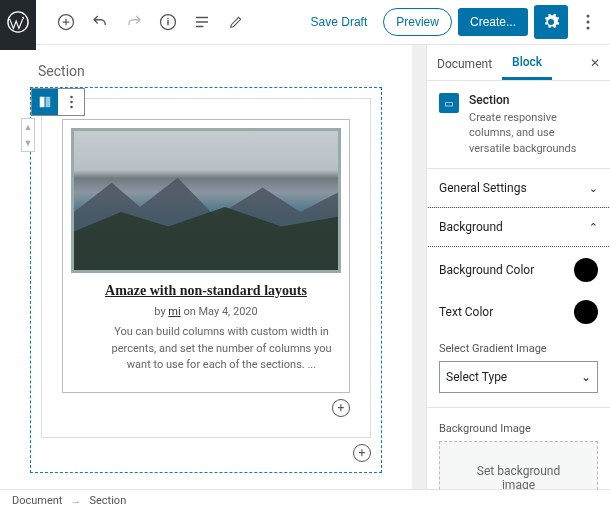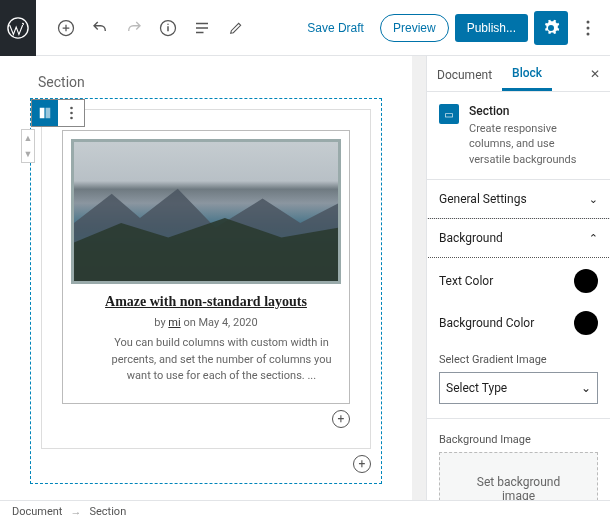--- a/index.html
+++ b/index.html
@@ -1,17 +1,17 @@
 <!DOCTYPE html>
 <html><head>
 <meta charset="utf-8">
 <style>
 * { box-sizing: border-box; margin: 0; padding: 0; }
 body { font-family: -apple-system, BlinkMacSystemFont, "Segoe UI", Roboto, sans-serif; font-size: 13px; color: #1e1e1e; width: 610px; height: 521px; overflow: hidden; background: #fff; }
-.topbar { height: 56px; display: flex; align-items: center; border-bottom: 1px solid #e2e4e7; padding: 0 8px; gap: 6px; }
+.topbar { height: 45px; display: flex; align-items: center; border-bottom: 1px solid #e2e4e7; padding: 0 8px; gap: 6px; }
 .wp-logo { width: 36px; height: 56px; background: #23282d; display: flex; align-items: center; justify-content: center; color: #fff; margin-right: 10px; margin-left: -8px; }
 .icon-btn { width: 28px; height: 28px; display: flex; align-items: center; justify-content: center; border: none; background: transparent; color: #555; cursor: pointer; border-radius: 3px; }
 .spacer { flex: 1; }
 .link-btn { color: #0073aa; background: transparent; border: none; padding: 6px 10px; cursor: pointer; font-size: 12px; }
 .btn-outline { color: #0073aa; border: 1px solid #0073aa; background: #fff; padding: 6px 12px; cursor: pointer; font-size: 12px; border-radius: 14px; }
 .btn-primary { background: #0073aa; color: #fff; border: none; padding: 7px 12px; cursor: pointer; font-size: 12px; border-radius: 3px; }
 .gear-btn { width: 34px; height: 34px; background: #0073aa; color: #fff; border: none; border-radius: 3px; display: flex; align-items: center; justify-content: center; }
 .more-btn { width: 28px; height: 28px; background: transparent; border: none; color: #555; display: flex; align-items: center; justify-content: center; }
 .body { display: flex; height: 444px; }
 .editor { flex: 1; padding: 18px 30px 0 30px; overflow: hidden; position: relative; }
@@ -96,21 +96,21 @@
       </svg>
     </button>
   <button class="icon-btn">
       <svg width="16" height="16" viewBox="0 0 24 24">
         <path d="M4 20l4-1 11-11-3-3L5 16l-1 4z" stroke="#555" stroke-width="1.6" fill="none"></path>
       </svg>
     </button>
   <div class="spacer"></div>
   <button class="link-btn">Save Draft</button>
   <button class="btn-outline">Preview</button>
-  <button class="btn-primary">Publish...</button>
+  <button class="btn-primary">Create...</button>
   <button class="gear-btn">
       <svg width="18" height="18" viewBox="0 0 24 24" fill="#fff">
         <path d="M12 8a4 4 0 100 8 4 4 0 000-8zm9 4l2 1-1 3-2-1a8 8 0 01-2 2l1 2-3 1-1-2a8 8 0 01-3 0l-1 2-3-1 1-2a8 8 0 01-2-2l-2 1-1-3 2-1a8 8 0 010-3l-2-1 1-3 2 1a8 8 0 012-2l-1-2 3-1 1 2a8 8 0 013 0l1-2 3 1-1 2a8 8 0 012 2l2-1 1 3-2 1a8 8 0 010 3z" fill="#fff"></path>
       </svg>
     </button>
   <button class="more-btn">
       <svg width="4" height="16" viewBox="0 0 4 16">
         <circle cx="2" cy="2" r="1.5" fill="#555"></circle>
         <circle cx="2" cy="8" r="1.5" fill="#555"></circle>
         <circle cx="2" cy="14" r="1.5" fill="#555"></circle>
@@ -183,25 +183,25 @@
     <div class="accordion">
       <span>General Settings</span>
       <span class="chev">⌄</span>
     </div>
     <div class="accordion open">
       <span>Background</span>
       <span class="chev">⌃</span>
     </div>
     <div class="panel-body">
       <div class="color-row">
+        <span>Background Color</span>
+        <span class="swatch"></span>
+      </div>
+      <div class="color-row">
         <span>Text Color</span>
-        <span class="swatch"></span>
-      </div>
-      <div class="color-row">
-        <span>Background Color</span>
         <span class="swatch"></span>
       </div>
       <div class="field-label">Select Gradient Image</div>
       <div class="select">
         <span>Select Type</span>
         <span>⌄</span>
       </div>
       <div class="divider"></div>
       <div class="field-label">Background Image</div>
       <div class="img-drop">Set background image</div>

